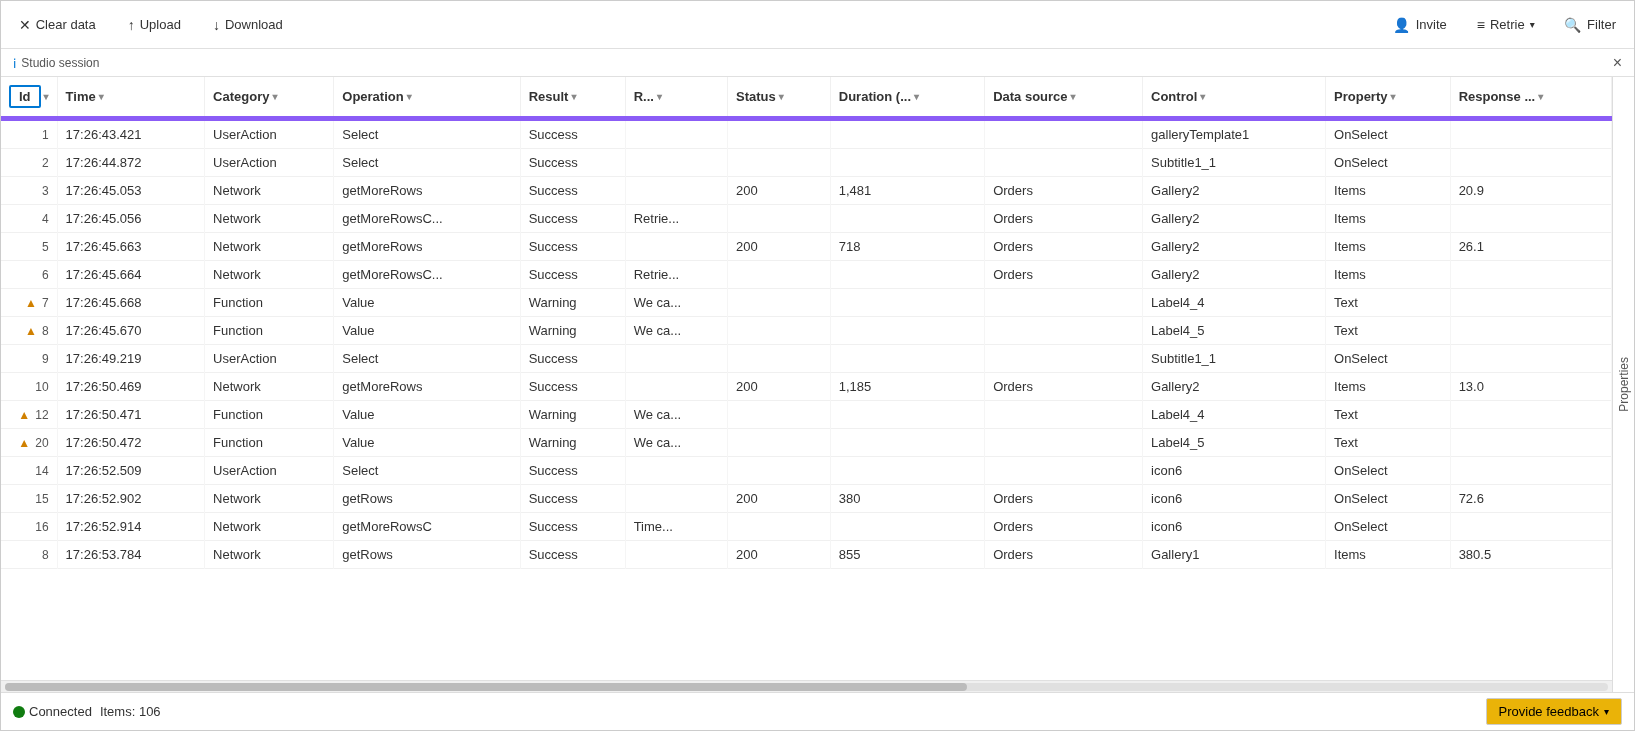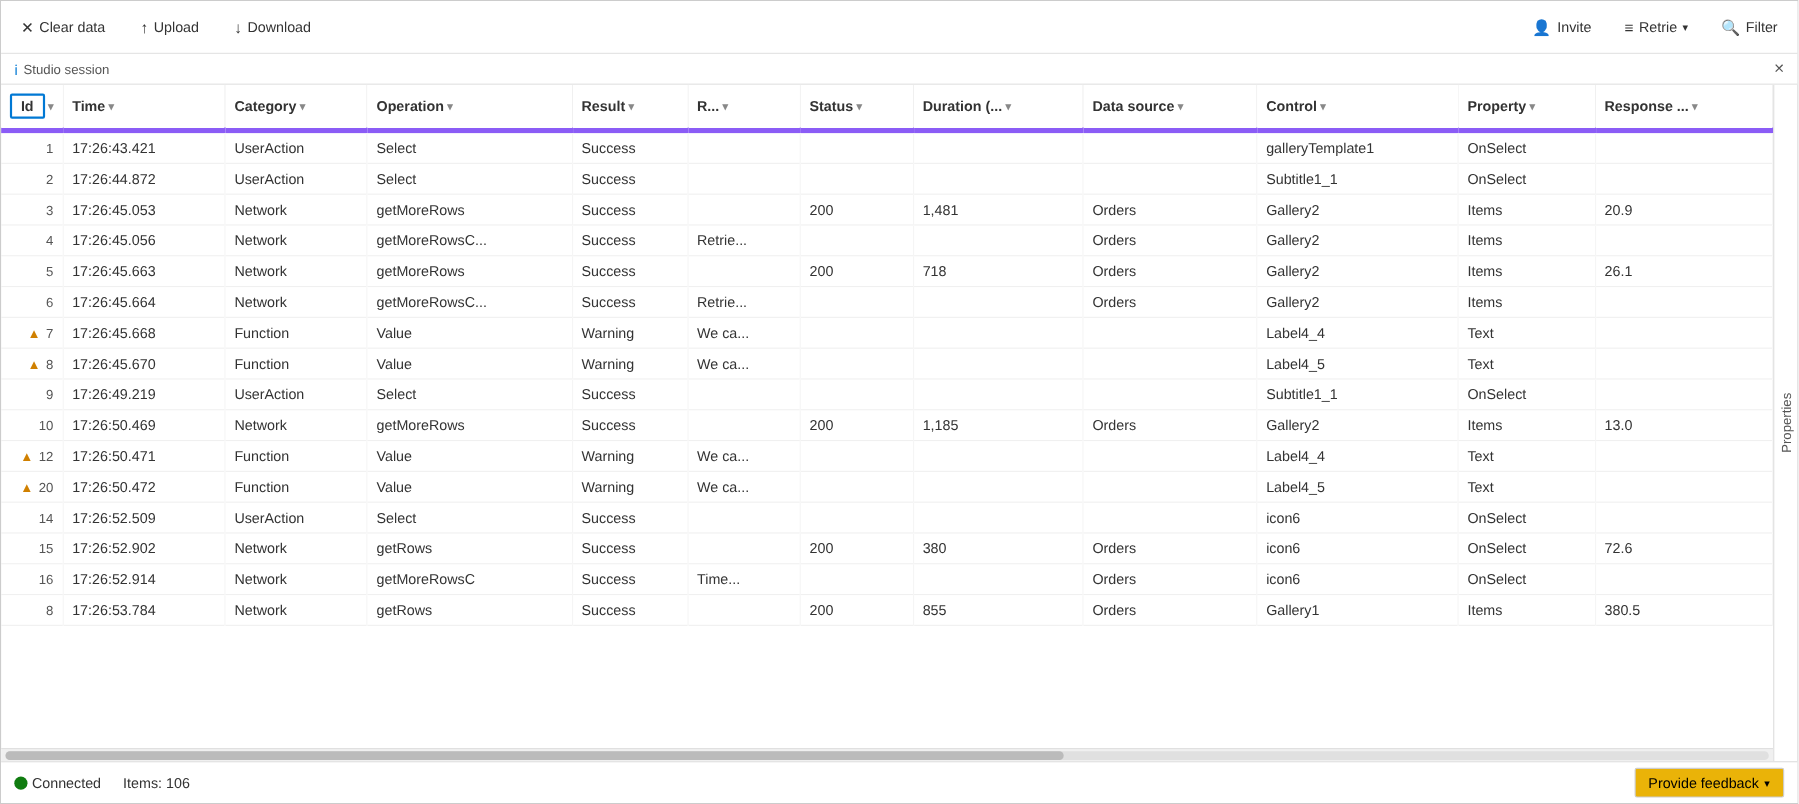--- a/index.html
+++ b/index.html
@@ -187,21 +187,21 @@
       justify-content: space-between;
       padding: 6px 12px;
       border-top: 1px solid #ddd;
       background: #fff;
       height: 38px;
       flex-shrink: 0;
     }
     .status-left {
       display: flex;
       align-items: flex-start;
-      gap: 20px;
+      gap: 8px;
     }
     .connected-badge {
       display: flex;
       align-items: center;
       gap: 4px;
       font-size: 13px;
       color: #333;
     }
     .connected-dot {
       width: 12px;

